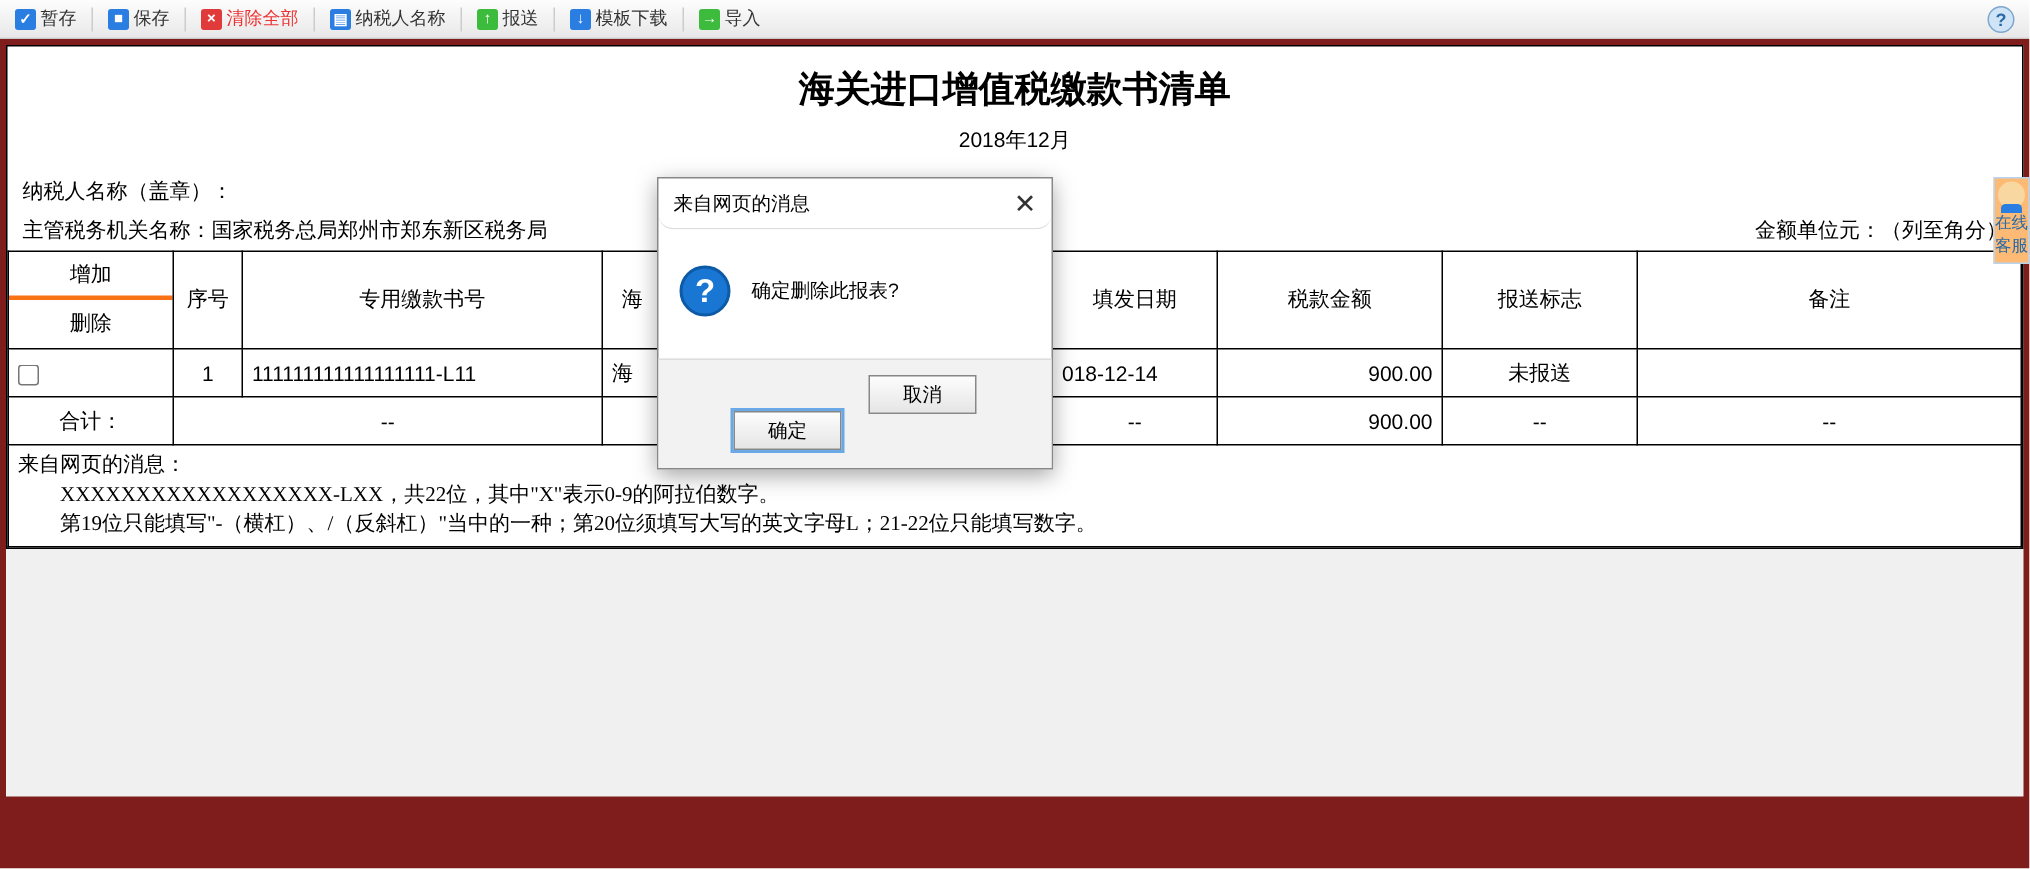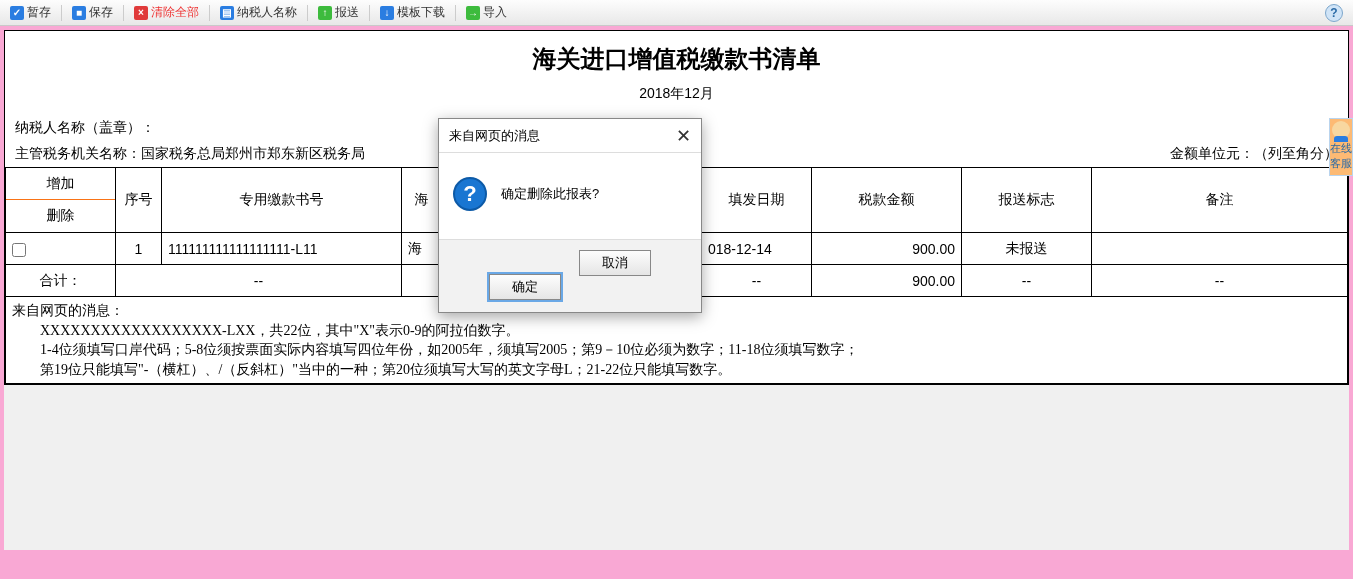--- a/index.html
+++ b/index.html
@@ -63,21 +63,21 @@
   display: flex; align-items: center; justify-content: center;
   font-weight: bold;
   cursor: pointer;
   font-size: 12px;
   margin-right: 6px;
 }
 
 
 .content {
   padding: 4px;
-  background: #f9a8d4;
+  background: #7f1d1d;
   height: calc(100% - 26px);
 }
 .doc-area {
   border: 1px solid #000;
   background: #fff;
 }
 .title {
   font-size: 24px;
   font-family: SimSun, serif;
   font-weight: bold;
@@ -112,21 +112,21 @@
 }
 .main-table th { font-weight: normal; }
 .actions-cell {
   padding: 0 !important;
 }
 .act-btn {
   height: 32px;
   display: flex;
   align-items: center;
   justify-content: center;
-  border-bottom: 1px solid #f97316;
+  border-bottom: 3px solid #f97316;
   cursor: pointer;
 }
 .act-btn:last-child { border-bottom: none; }
 .txt-left { text-align: left !important; padding-left: 6px !important; margin-left: 15px; }
 .txt-right { text-align: right !important; padding-right: 6px !important; }
 .num-col { width: 46px; }
 .action-col { width: 110px; }
 .chk { width: 14px; height: 14px; vertical-align: middle; }
 
 
@@ -150,20 +150,21 @@
   border: 1px solid #888;
   box-shadow: 0 4px 14px rgba(0,0,0,0.35);
 }
 .dlg-title {
   height: 34px;
   display: flex;
   align-items: center;
   padding: 0 10px;
   font-size: 13px;
   border-bottom: 1px solid #ddd;
+  border-radius: 10px;
 }
 .dlg-close {
   margin-left: auto;
   font-size: 18px;
   cursor: pointer;
   color: #333;
 }
 .dlg-body {
   display: flex;
   align-items: center;
@@ -330,21 +331,20 @@
         <td class="txt-right">900.00</td>
         <td>--</td>
         <td>--</td>
       </tr>
     </tbody>
       </table>
 
     <div class="instructions">
       <div>来自网页的消息：</div>
       <span class="indent">XXXXXXXXXXXXXXXXXX-LXX，共22位，其中"X"表示0-9的阿拉伯数字。</span>
-      <span class="indent">1-4位须填写口岸代码；5-8位须按票面实际内容填写四位年份，如2005年，须填写2005；第9－10位必须为数字；11-18位须填写数字；</span>
       <span class="indent">第19位只能填写"-（横杠）、/（反斜杠）"当中的一种；第20位须填写大写的英文字母L；21-22位只能填写数字。</span>
     </div>
   </div>
   <div class="gray-area"></div>
 </div>
 
 <div class="dialog">
   <div class="dlg-title">
     <span>来自网页的消息</span>
     <span class="dlg-close">✕</span>

